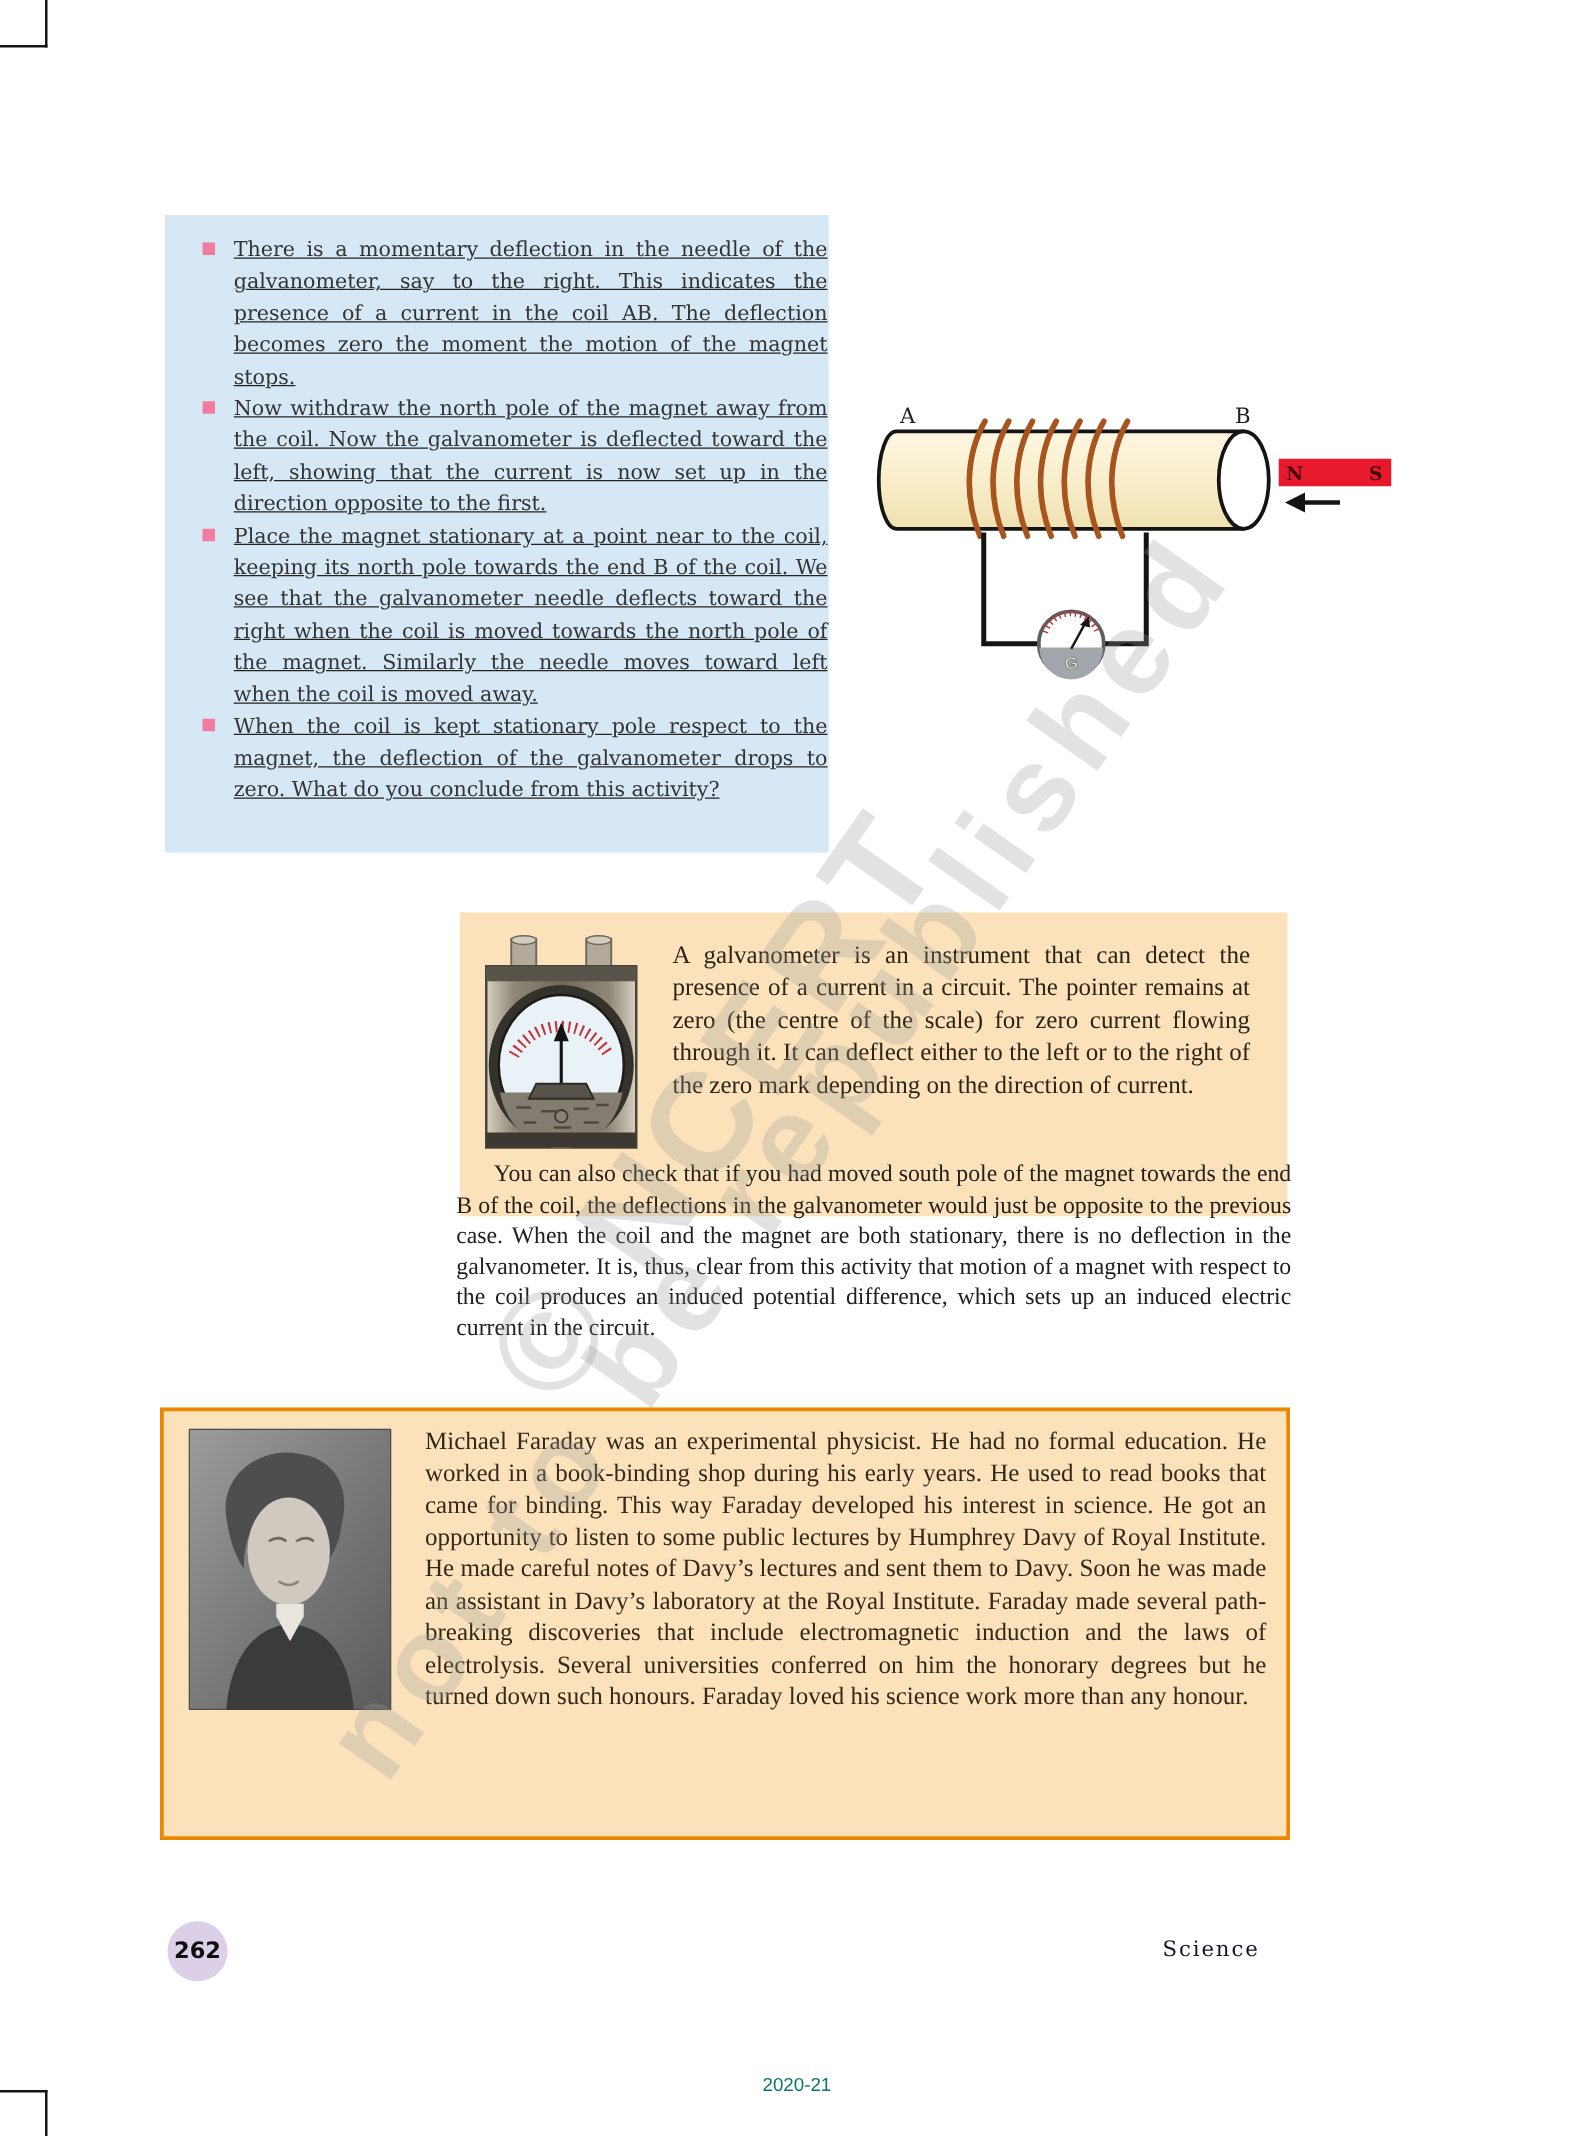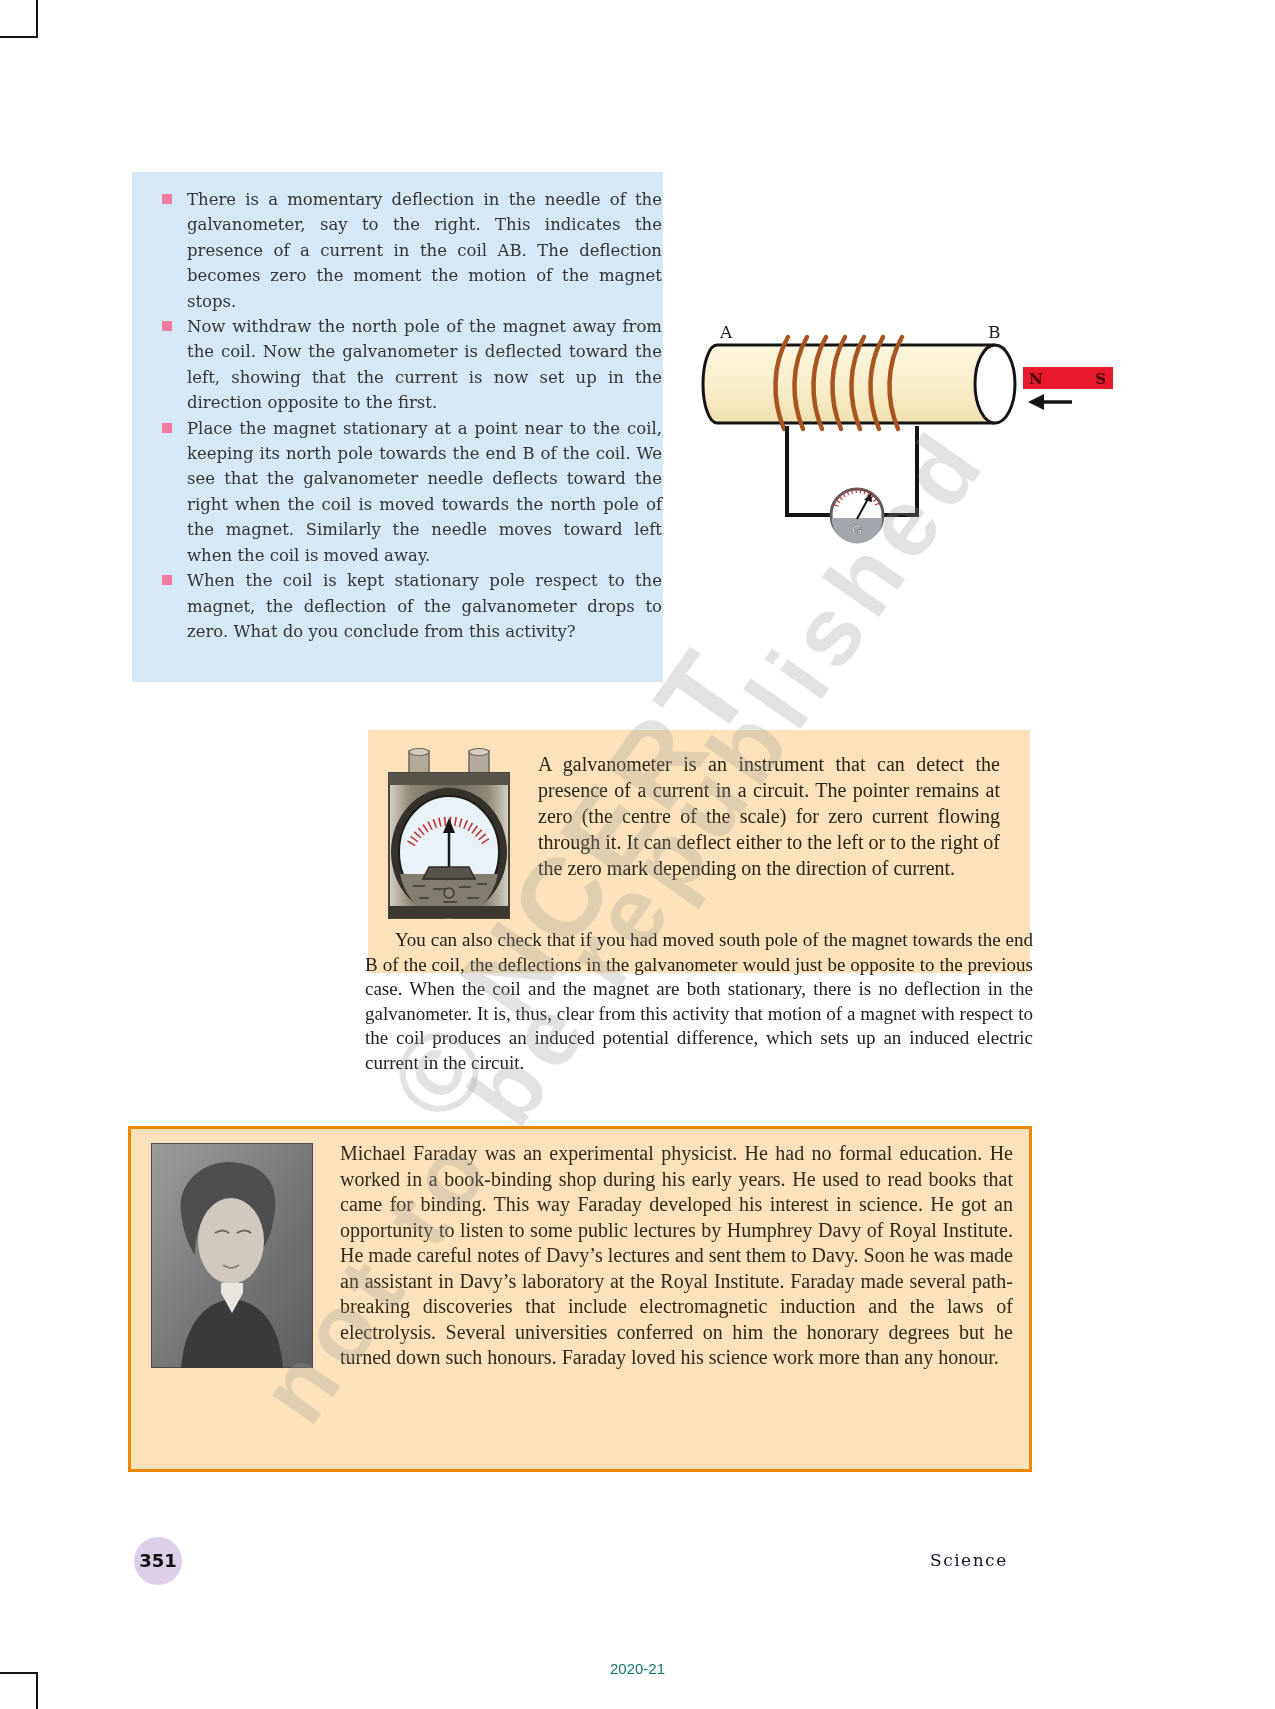--- a/index.html
+++ b/index.html
@@ -12,21 +12,21 @@
   
   .wm{position:absolute;z-index:6;pointer-events:none;color:#9b9b9b;opacity:.28;
       font-family:"Liberation Sans",sans-serif;font-weight:bold;white-space:nowrap;
       transform:rotate(-55deg);}
   #wm1{left:300px;top:820px;font-size:112px;letter-spacing:6px;}
   #wm2{left:30px;top:870px;font-size:96px;letter-spacing:10px;}
 
   
   .activity-box{position:absolute;left:132px;top:172px;width:531px;height:510px;
       background:#d6e8f6;z-index:1;}
-  .activity-box ul{list-style:none;margin:0;padding:15px 1px 0 12px;}
+  .activity-box ul{list-style:none;margin:0;padding:15px 1px 0 12px;text-decoration:underline;}
   .activity-box li{position:relative;padding-left:43px;margin:0;}
   .blt{position:absolute;left:18px;top:7px;width:10px;height:10px;background:#f07ca0;}
   .btxt{display:block;text-align:justify;font-family:"DejaVu Serif",serif;
         font-size:16.5px;line-height:25.4px;color:#343434;}
 
   
   .figure-svg{position:absolute;left:660px;top:320px;z-index:1;}
   .fig-caption{position:absolute;left:700px;top:553px;width:334px;z-index:1;}
   .fig-title{font-family:"DejaVu Serif",serif;font-style:italic;font-weight:bold;
              font-size:19px;line-height:24px;color:#1b1b1b;}
@@ -202,17 +202,17 @@
           <path d="M64,90 q8,-5 14,0 M86,90 q8,-5 14,0" stroke="#6d675f" stroke-width="2" fill="none"></path>
           <path d="M72,122 q8,6 16,0" stroke="#8a837a" stroke-width="2" fill="none"></path>
           <path d="M30,225 C34,176 58,158 81,156 C106,158 128,176 132,225 Z" fill="#3b3b3b"></path>
           <path d="M70,150 L81,170 L92,150 L92,140 L70,140 Z" fill="#e8e5df"></path>
         </svg>
       </span>
       <span>Michael Faraday was an experimental physicist. He had no formal education. He worked in a book-binding shop during his early years. He used to read books that came for binding. This way Faraday developed his interest in science. He got an opportunity to listen to some public lectures by Humphrey Davy of Royal Institute. He made careful notes of Davy’s lectures and sent them to Davy. Soon he was made an assistant in Davy’s laboratory at the Royal Institute. Faraday made several path-breaking discoveries that include electromagnetic induction and the laws of electrolysis. Several universities conferred on him the honorary degrees but he turned down such honours. Faraday loved his science work more than any honour.</span>
     </div>
   </div>
 
-  <div class="page-badge">351</div>
+  <div class="page-badge">262</div>
   <div class="footer-right">Science</div>
   <div class="year-mark">2020-21</div>
 
 </div>
 
 </body></html>

